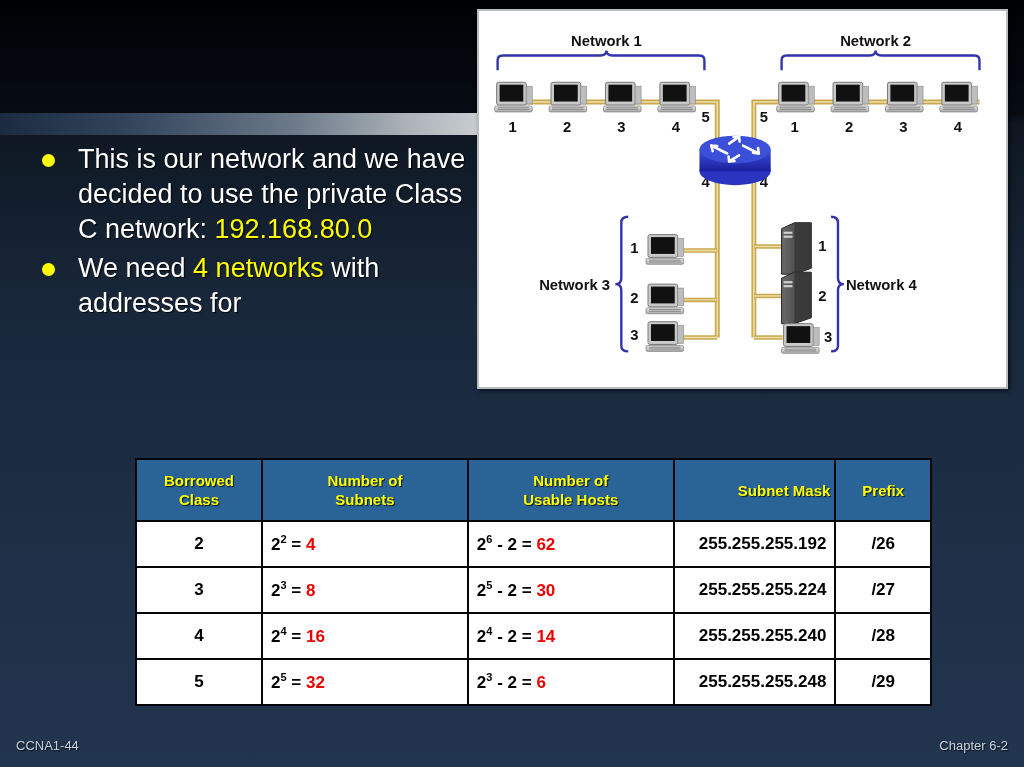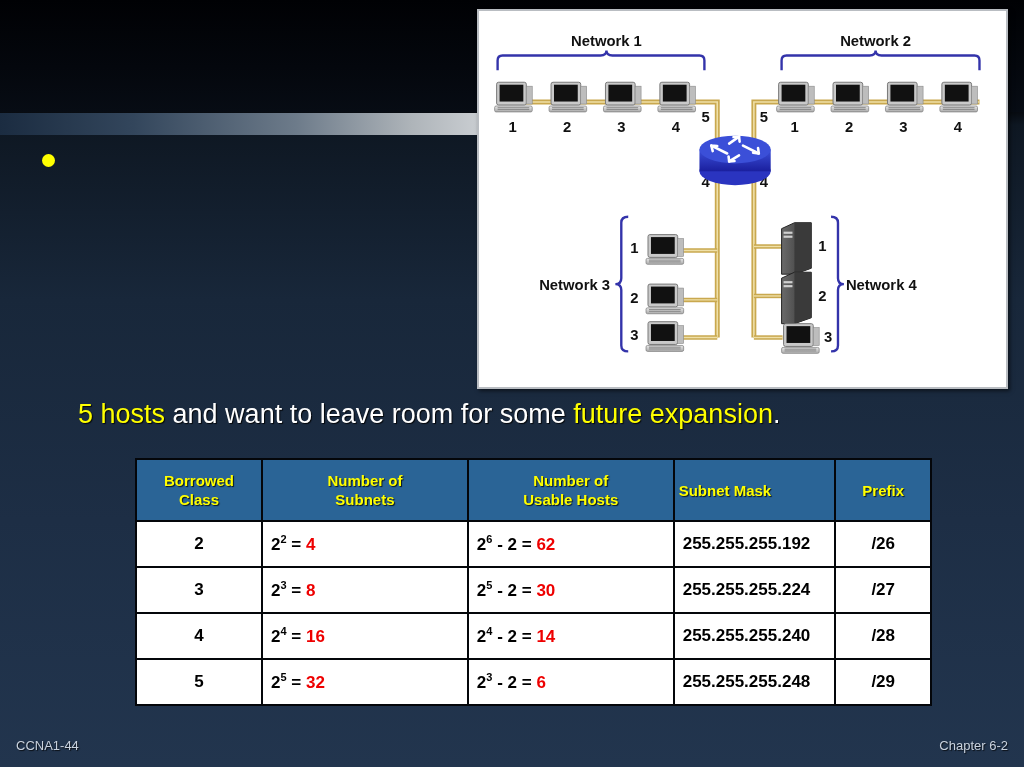--- a/index.html
+++ b/index.html
@@ -126,21 +126,21 @@
     font-size: 17px;
     font-weight: bold;
     padding: 10px 8px;
     border: 2px solid #04060a;
     height: 46px;
     vertical-align: middle;
   }
   .c-bits   { width: 120px; text-align: center; }
   .c-subs   { width: 196px; text-align: left; padding-left: 14px; }
   .c-hosts  { width: 196px; text-align: left; padding-left: 14px; }
-  .c-mask   { width: 154px; text-align: left; }
+  .c-mask   { width: 154px; text-align: right; }
   .c-prefix { width: 91px;  text-align: center; }
   .sup { font-size: 11px; vertical-align: super; }
   .red { color: #EE0000; }
 
   
   .footer-left, .footer-right {
     position: absolute;
     top: 738px;
     font-size: 13px;
     color: #c9d2de;
@@ -152,27 +152,35 @@
 </head>
 <body>
 
 <div id="slide">
 
   <div class="title-band"></div>
   <div class="divider-bar"></div>
 
   <div class="bullets">
 
-
     <div class="bullet-row">
       <span class="bullet-dot"></span>
+      <div class="bullet-text">
+        <span>This is our network and we have decided to use the private Class C network:  </span><span class="hl">192.168.80.0</span>
+      </div>
+    </div>
+
+    <div class="bullet-row">
+      <span class="bullet-dot"></span>
+      <div class="bullet-text">
+        <span>We need </span><span class="hl">4 networks</span><span> with addresses for</span>
+      </div>
     </div>
   </div>
 
-  <div class="wide-line"><span class="hl">5 hosts</span><span> and want to leave room for some </span><span class="hl">future expansion</span><span>.</span></div>
 
   <div class="diagram-frame">
     <svg class="diagram-svg" viewBox="0 0 531 380">
       <defs>
         <linearGradient id="pcBody" x1="0" y1="0" x2="0" y2="1">
           <stop offset="0%" stop-color="#e8e8e8"></stop>
           <stop offset="100%" stop-color="#a9a9a9"></stop>
         </linearGradient>
         <linearGradient id="srvBody" x1="0" y1="0" x2="1" y2="0">
           <stop offset="0%" stop-color="#6a6a6a"></stop>

